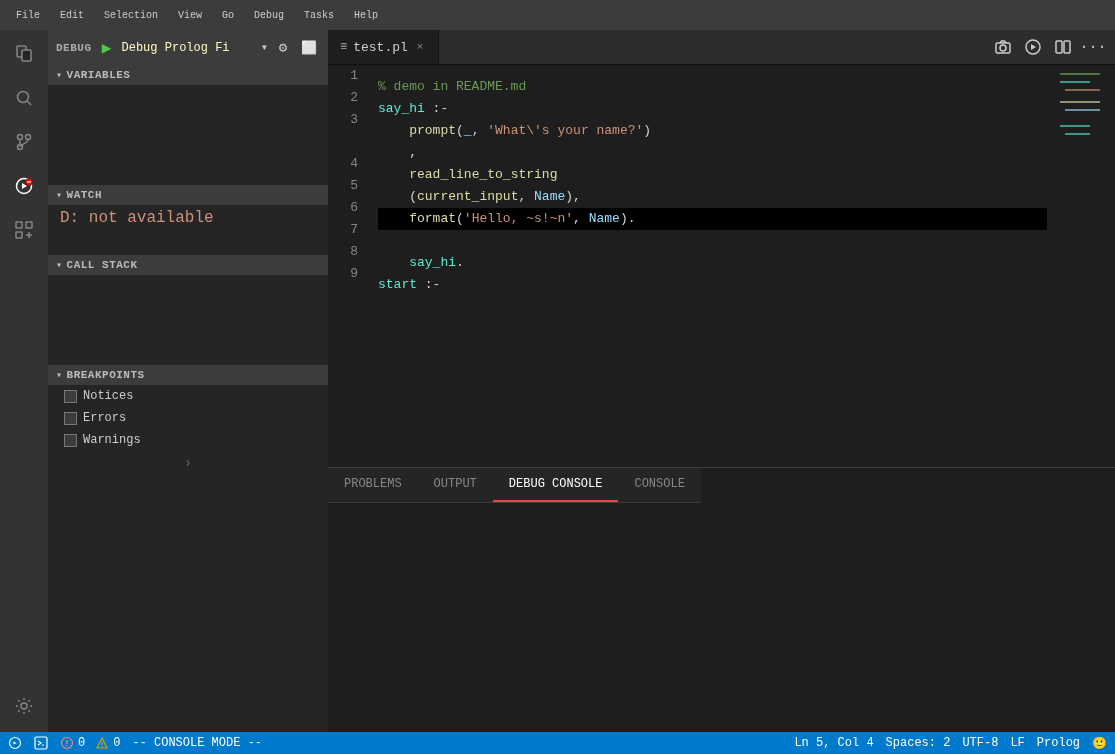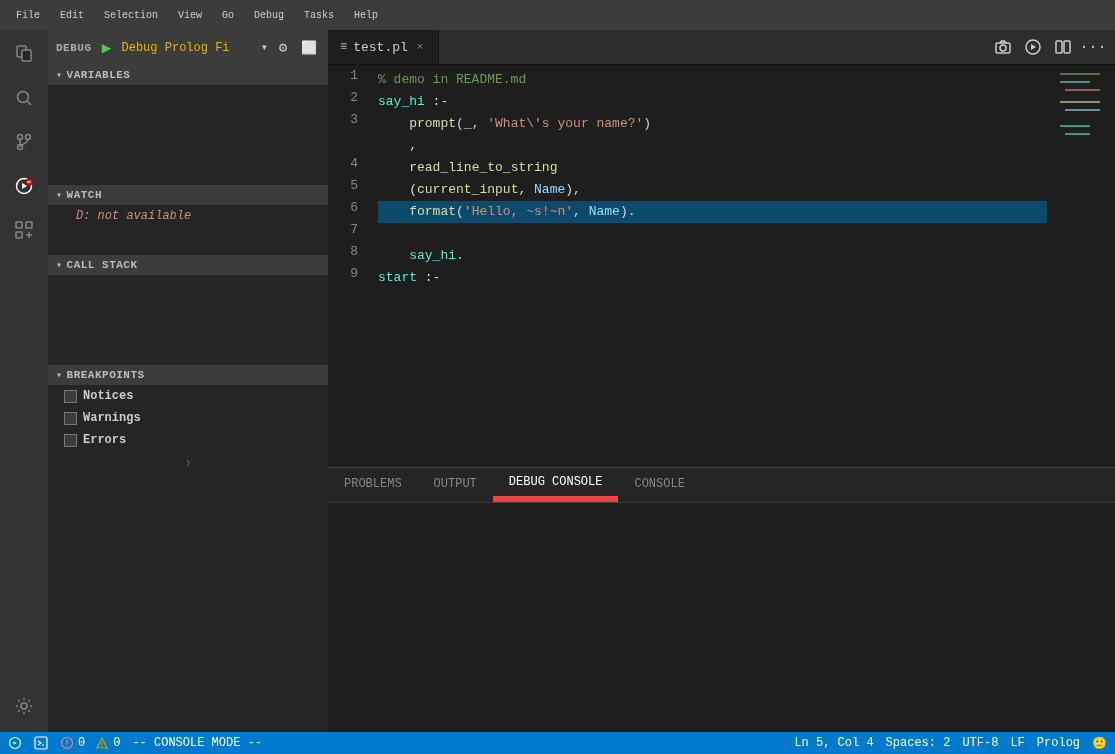--- a/index.html
+++ b/index.html
@@ -85,21 +85,21 @@
       gap: 4px;
       flex-shrink: 0;
     }
     .debug-label {
       font-size: 11px;
       color: #aaa;
       letter-spacing: 0.5px;
       font-weight: bold;
     }
     .debug-config-name {
-      color: #eab308;
+      color: #fef9c3;
       font-size: 12px;
       flex: 1;
     }
     .debug-icon-btn {
       width: 22px;
       height: 22px;
       display: flex;
       align-items: center;
       justify-content: center;
       color: #ccc;
@@ -122,35 +122,33 @@
       letter-spacing: 0.5px;
       cursor: pointer;
       display: flex;
       align-items: center;
       gap: 4px;
       flex-shrink: 0;
     }
     .section-header .arrow { font-size: 10px; }
 
     .watch-item {
-      padding: 4px 28px;
-      font-size: 12px;
+      padding: 4px 12px;
+      font-size: 16px;
       color: #ce9178;
-      font-style: italic;
     }
 
     
     .bp-item {
       display: flex;
       align-items: center;
       padding: 4px 16px;
       gap: 6px;
       font-size: 12px;
       color: #ccc;
-      font-weight: bold;
     }
     .bp-checkbox {
       width: 13px;
       height: 13px;
       background: #3c3c3c;
       border: 1px solid #777;
       display: inline-block;
       flex-shrink: 0;
     }
 
@@ -224,32 +222,32 @@
       color: #858585;
       font-size: 13px;
       line-height: 22px;
       text-align: right;
       user-select: none;
       min-width: 42px;
     }
 
     .code-area {
       flex: 1;
-      padding: 4px 8px;
+      padding: 11px 8px;
       line-height: 22px;
       font-size: 13px;
       overflow: hidden;
     }
 
     .code-line {
       white-space: pre;
       height: 22px;
     }
     .code-line.highlighted {
-      background: #0c4a6e;
+      background: #000000;
     }
 
     
     .c-comment { color: #6a9955; }
     .c-string { color: #ce9178; }
     .c-atom { color: #5eead4; }
     .c-builtin { color: #dcdcaa; text-align: center; }
     .c-var { color: #9cdcfe; }
     .c-plain { color: #d4d4d4; }
 
@@ -261,21 +259,21 @@
       position: relative;
       overflow: hidden;
     }
 
     
     .bottom-panel {
       height: 265px;
       background: #1e1e1e;
       border-top: 1px solid #3c3c3c;
       display: flex;
-      flex-direction: column;
+      flex-direction: row;
       flex-shrink: 0;
     }
     .panel-tabs {
       display: flex;
       background: #252526;
       height: 35px;
       align-items: center;
       border-bottom: 1px solid #3c3c3c;
       flex-shrink: 0;
     }
@@ -284,21 +282,21 @@
       height: 100%;
       display: flex;
       align-items: center;
       font-size: 12px;
       color: #888;
       cursor: pointer;
       border-bottom: 2px solid transparent;
     }
     .panel-tab.active {
       color: #fff;
-      border-bottom: 6px solid #ef4444;
+      border-bottom: 2px solid #ef4444;
     }
     .panel-content {
       flex: 1;
       padding: 8px;
       overflow: auto;
     }
 
     
     .status-bar {
       height: 22px;
@@ -422,25 +420,25 @@
       <span class="arrow">▾</span>
       <span>BREAKPOINTS</span>
     </div>
     <div>
       <div class="bp-item">
         <span class="bp-checkbox"></span>
         <span>Notices</span>
       </div>
       <div class="bp-item">
         <span class="bp-checkbox"></span>
-        <span>Warnings</span>
+        <span>Errors</span>
       </div>
       <div class="bp-item">
         <span class="bp-checkbox"></span>
-        <span>Errors</span>
+        <span>Warnings</span>
       </div>
     </div>
 
     <div style="text-align:center; padding:4px; color:#666; font-size:14px; cursor:pointer;">›</div>
 
   </div>
 
   <div class="editor-area">
 
     <div class="tab-bar">

